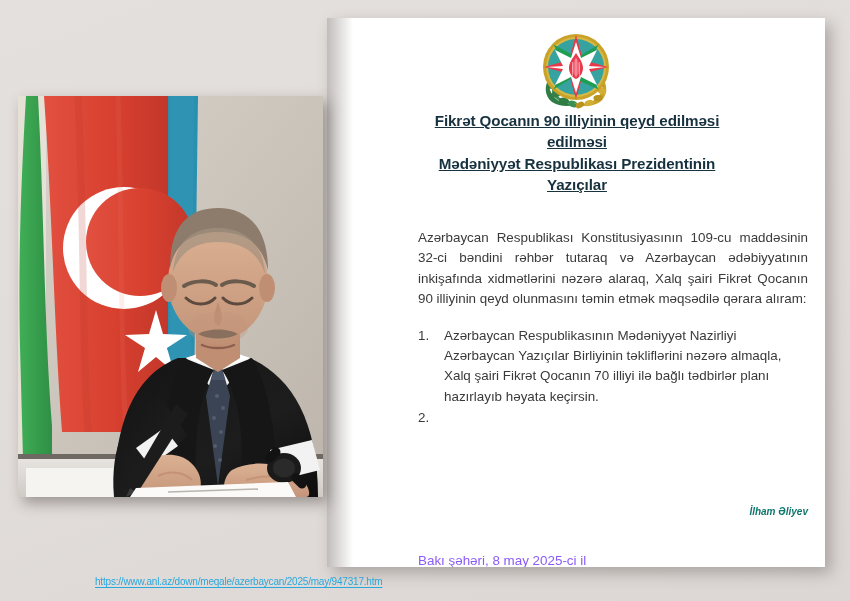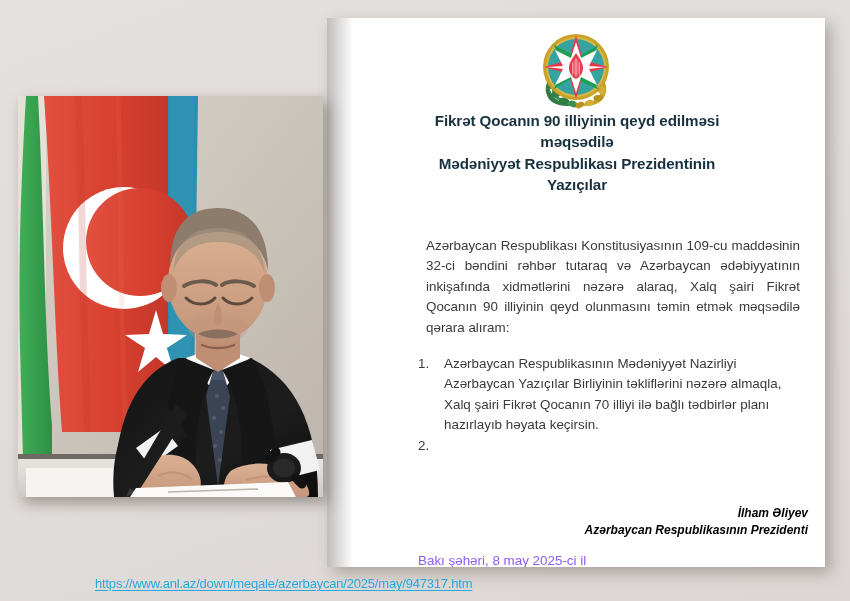--- a/index.html
+++ b/index.html
@@ -60,35 +60,36 @@
     position: absolute;
     left: 30px;
     top: 92px;
     width: 440px;
     text-align: center;
     color: #17313f;
     font-weight: bold;
     font-size: 15.2px;
     line-height: 1.40;
     letter-spacing: -0.1px;
+    text-decoration: underline;
   }
   #doc-heading .hl { display: block; }
 
   
   #doc-body {
     position: absolute;
     left: 91px;
     top: 210px;
     width: 390px;
     color: #3a3a3a;
     font-size: 13.4px;
     line-height: 1.52;
   }
   #intro-paragraph {
-    margin: 8px;
+    margin: 0;
     text-align: justify;
   }
   #decree-list {
     margin: 16px 0 0 0;
     padding: 0;
     list-style: none;
   }
   #decree-list li {
     position: relative;
     padding-left: 26px;
@@ -103,22 +104,22 @@
     text-align: left;
   }
 
   
   #signature {
     position: absolute;
     left: 91px;
     top: 487px;
     width: 390px;
     text-align: right;
-    color: #000000;
-    font-size: 12px;
+    color: #0f766e;
+    font-size: 10px;
     font-weight: bold;
     font-style: italic;
     line-height: 1.42;
   }
   #signature span { display: block; }
 
   
   #date-line {
     position: absolute;
     left: 91px;
@@ -142,21 +143,21 @@
     z-index: 5;
   }
   #photo svg { display: block; }
 
   
   #source-url {
     position: absolute;
     left: 95px;
     top: 576px;
     color: #29a8dd;
-    font-size: 13px;
+    font-size: 10px;
     text-decoration: underline;
     text-underline-offset: 2px;
     white-space: nowrap;
     letter-spacing: -0.2px;
   }
 </style>
 </head>
 <body>
 
 <div id="slide">
@@ -203,42 +204,41 @@
         <g>
           <path d="M40 25 C44 31 47 35 47 40 C47 45 44 49 40 51 C36 49 33 45 33 40 C33 35 36 31 40 25 Z" fill="#e8394a"></path>
           <path d="M40 29 C42 33 44 36 44 40 C44 44 42 47 40 48 C38 47 36 44 36 40 C36 36 38 33 40 29 Z" fill="#f4667a"></path>
           <path d="M36.5 34 L36.5 48 M40 31 L40 49 M43.5 34 L43.5 48" stroke="#ffffff" stroke-width="0.8" opacity="0.55"></path>
         </g>
       </svg>
     </div>
 
     <div id="doc-heading">
       <span class="hl">Fikrət Qocanın 90 illiyinin qeyd edilməsi</span>
-      <span class="hl">məqsədilə</span>
+      <span class="hl">edilməsi</span>
       <span class="hl">Mədəniyyət Respublikası Prezidentinin</span>
       <span class="hl">Yazıçılar</span>
     </div>
 
     <div id="doc-body">
       <p id="intro-paragraph">Azərbaycan Respublikası Konstitusiyasının 109-cu maddəsinin 32-ci bəndini rəhbər tutaraq və Azərbaycan ədəbiyyatının inkişafında xidmətlərini nəzərə alaraq, Xalq şairi Fikrət Qocanın 90 illiyinin qeyd olunmasını təmin etmək məqsədilə qərara alıram:</p>
 
       <ol id="decree-list">
         <li>
           <span class="num">1.</span>
           <span>Azərbaycan Respublikasının Mədəniyyət Nazirliyi Azərbaycan Yazıçılar Birliyinin təkliflərini nəzərə almaqla, Xalq şairi Fikrət Qocanın 70 illiyi ilə bağlı tədbirlər planı hazırlayıb  həyata keçirsin.</span>
         </li>
         <li>
           <span class="num">2.</span>
         </li>
       </ol>
     </div>
 
     <div id="signature">
       <span>İlham Əliyev</span>
-      <span>Azərbaycan Respublikasının Prezidenti</span>
     </div>
 
     <div id="date-line">Bakı şəhəri, 8 may 2025-ci il</div>
   </div>
 
   <div id="photo">
     <svg width="305" height="401" viewBox="0 0 305 401">
       <defs>
         <linearGradient id="wallg" x1="0" y1="0" x2="1" y2="1">
           <stop offset="0%" stop-color="#d9d3cb"></stop>

